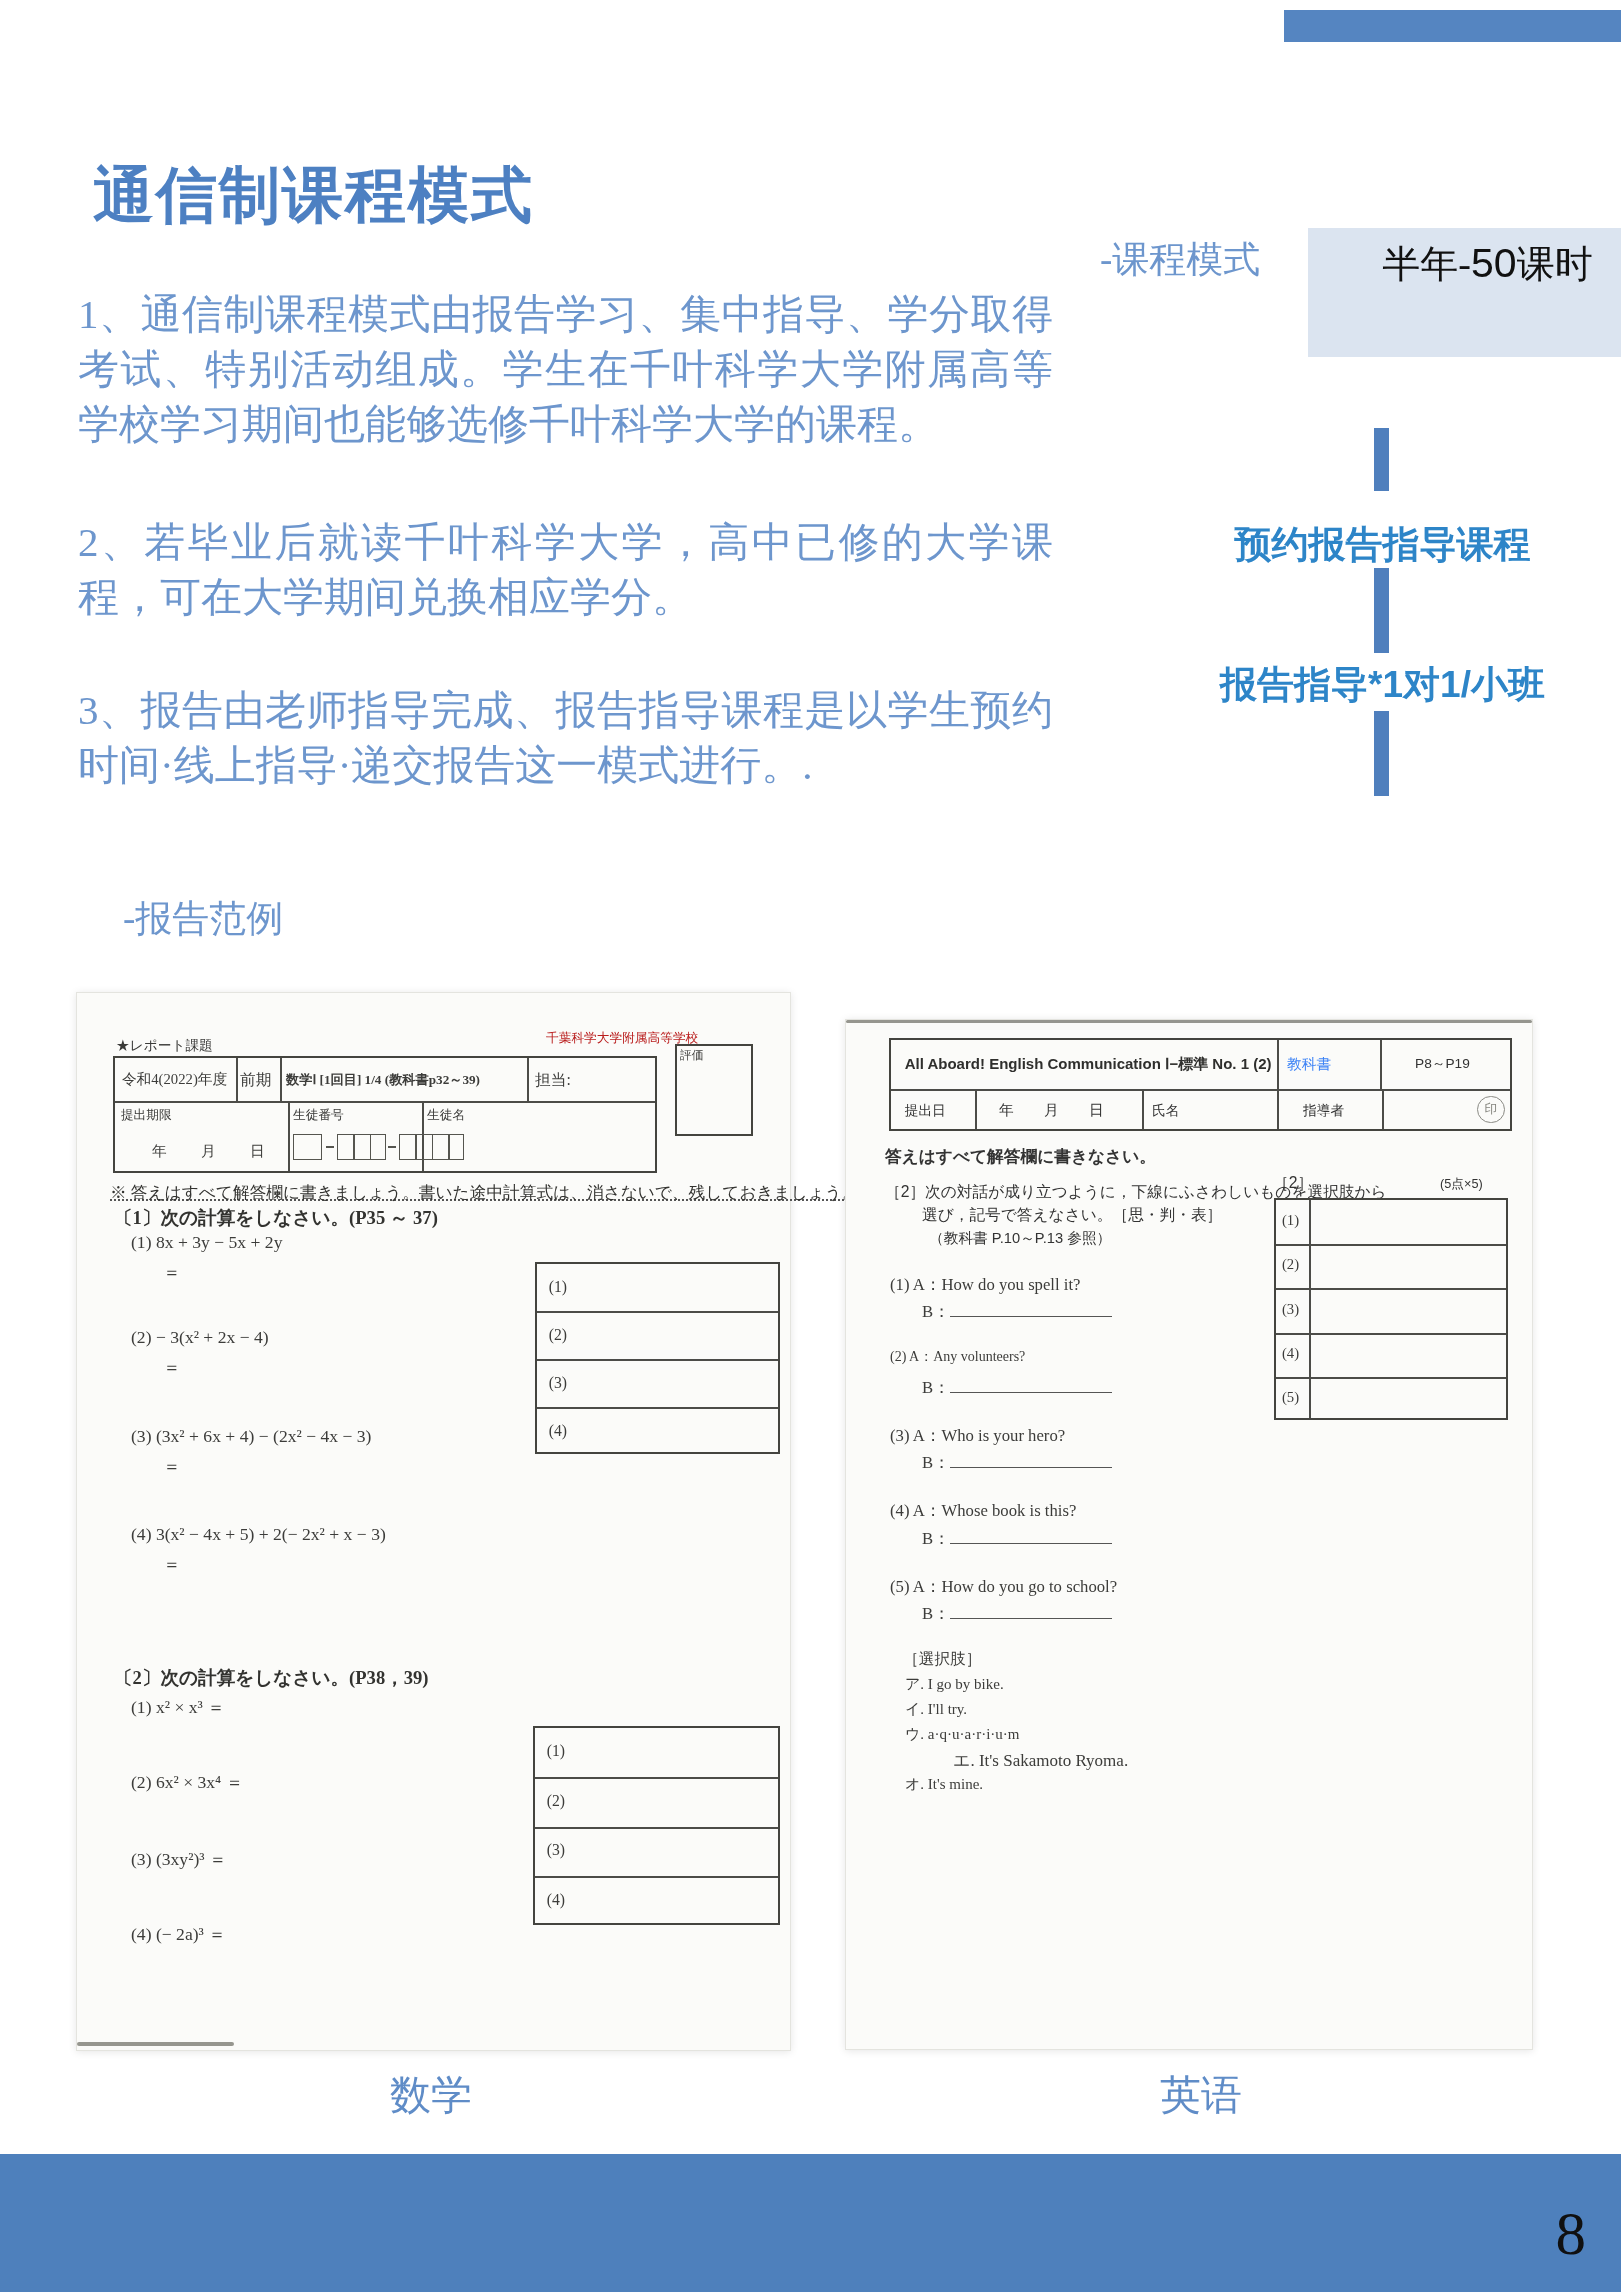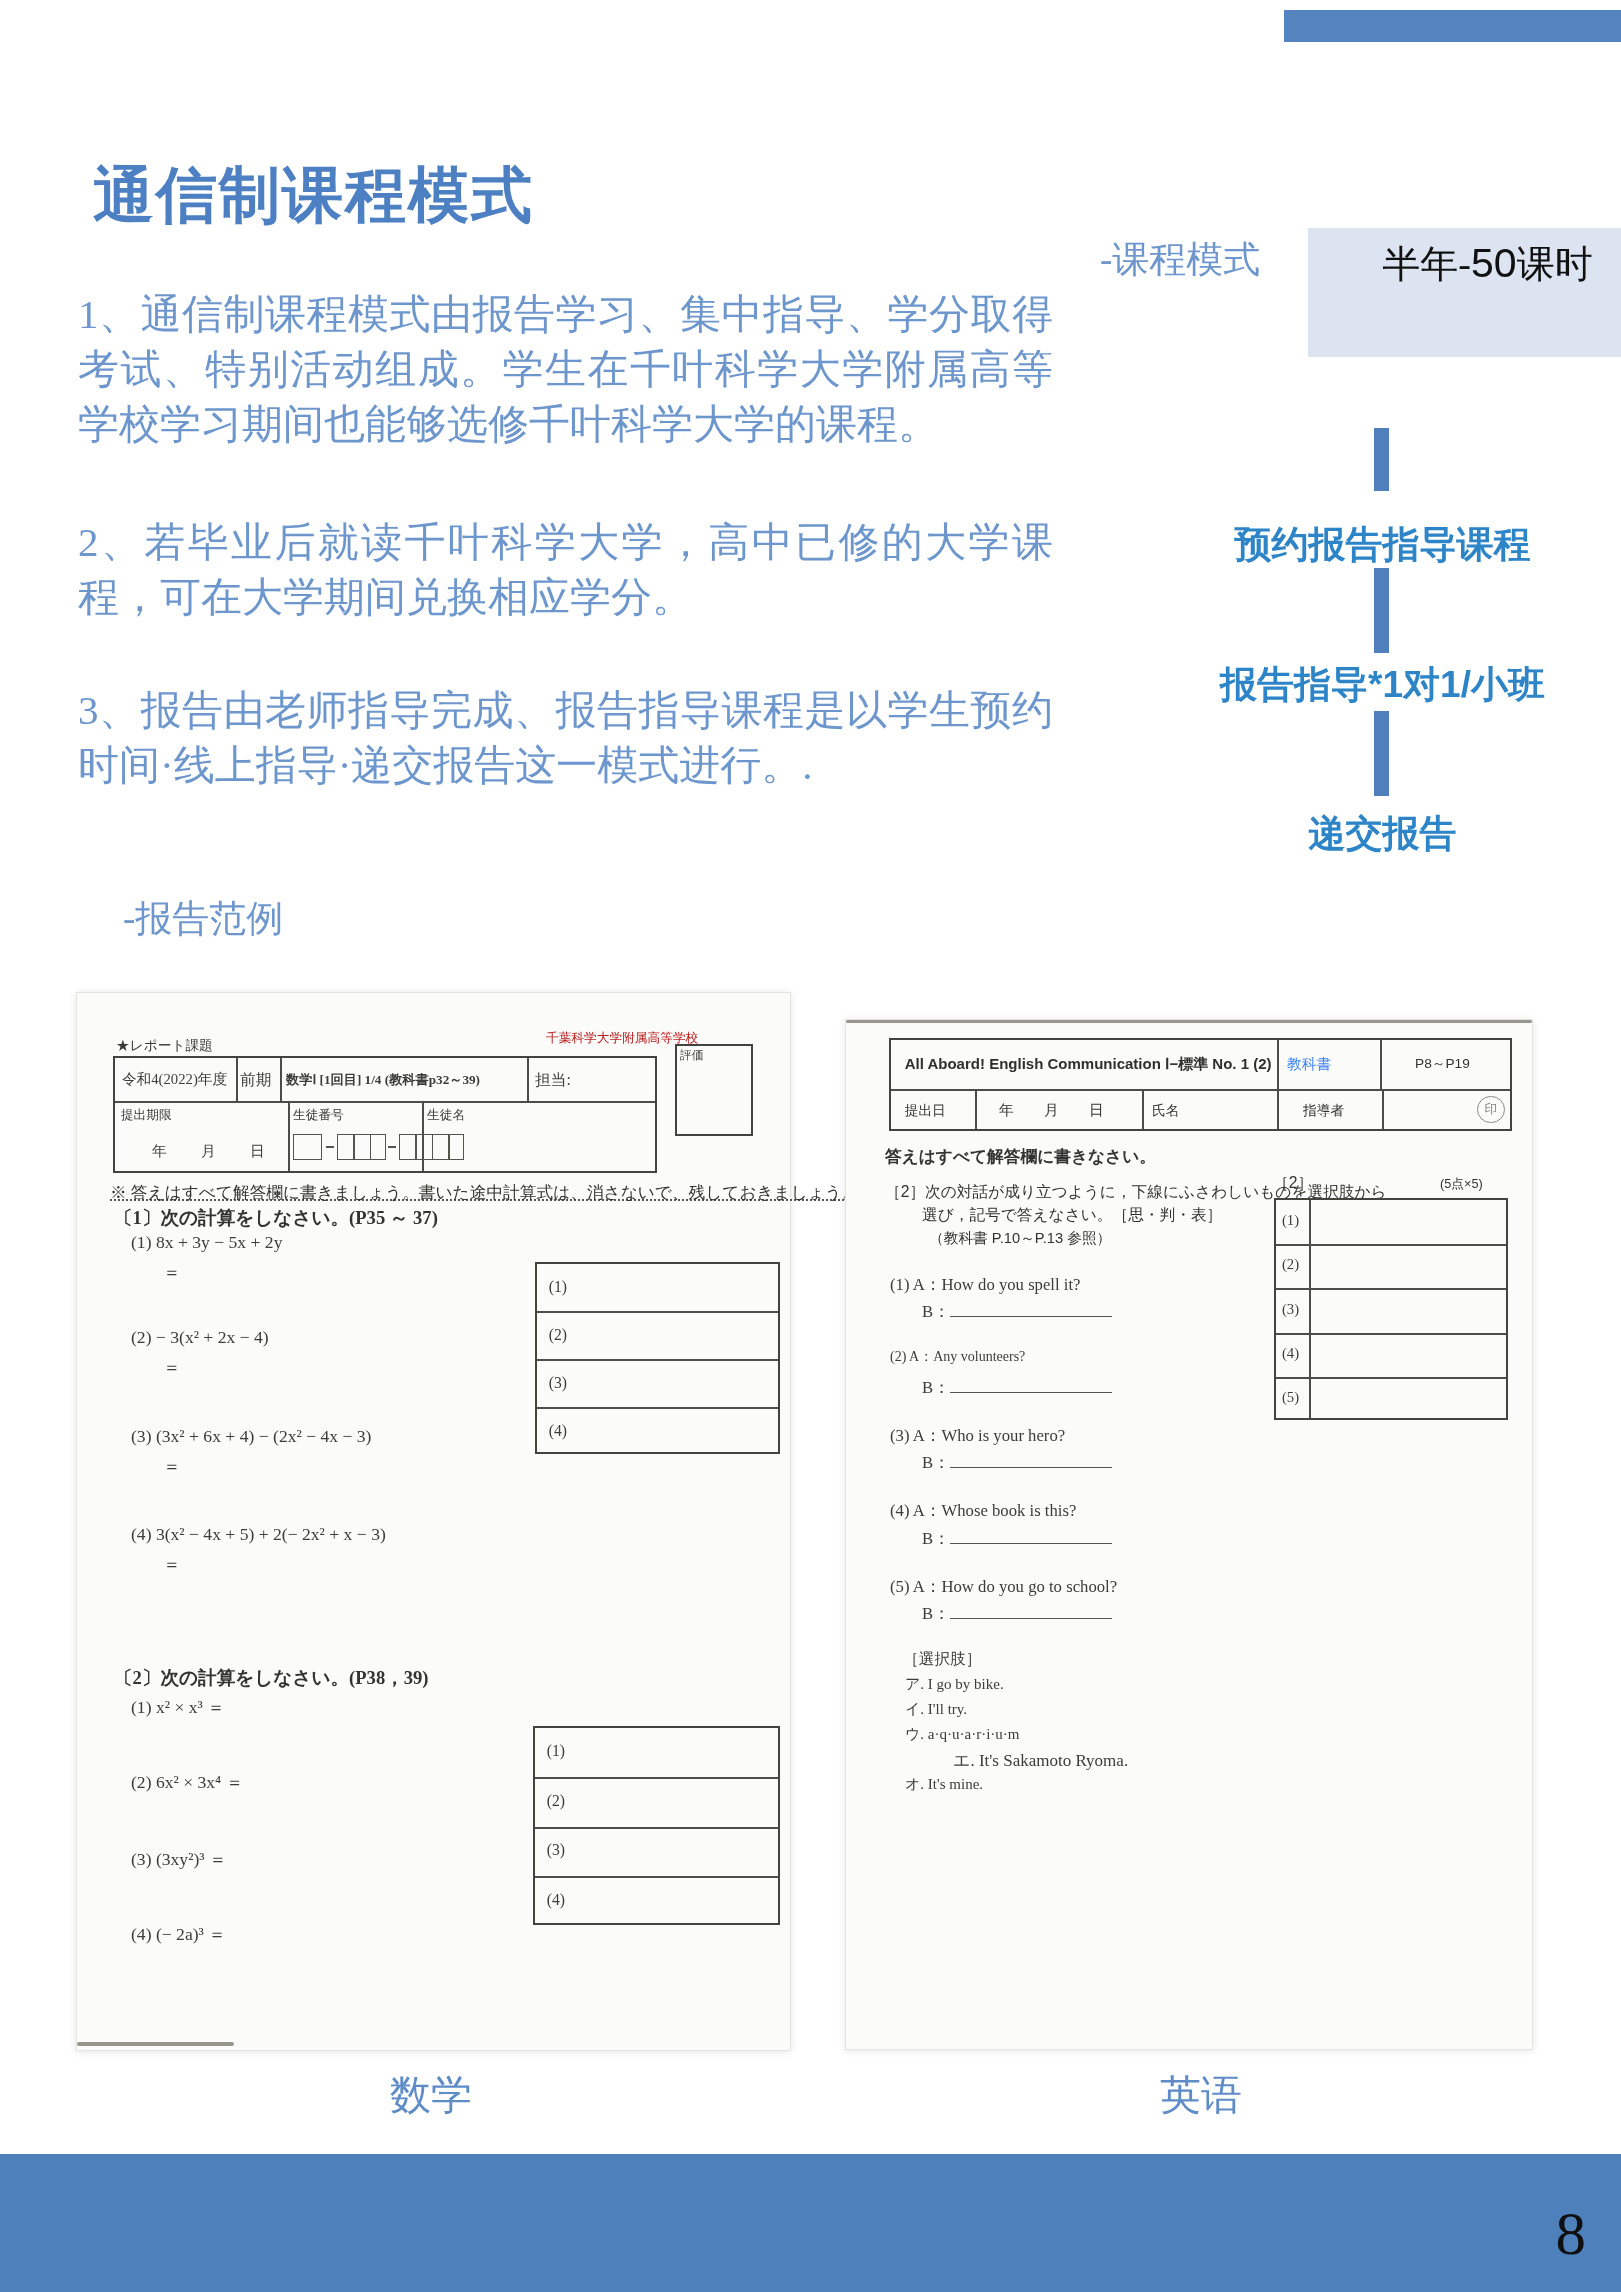--- a/index.html
+++ b/index.html
@@ -71,21 +71,20 @@
 
   <div class="hours-box">
     <div class="hours-line"><span>半年-</span><span class="hours-num">50</span><span>课时</span></div>
   </div>
 
   <div class="flow-conn fc0"></div>
   <div class="flow-step fs1">预约报告指导课程</div>
   <div class="flow-conn fc1"></div>
   <div class="flow-step fs2">报告指导*1对1/小班</div>
   <div class="flow-conn fc2"></div>
-  <div class="flow-step fs3">递交报告</div>
 
   <div class="side-label lbl-report">-报告范例</div>
 
   <div class="doc doc-math">
     <div class="scan-txt tiny" style="left:39px;top:44px;">★レポート課題</div>
     <div class="scan-txt tiny blurry" style="left:469px;top:37px;font-size:12.7px;">千葉科学大学附属高等学校</div>
 
     <div class="t-outer" style="left:36px;top:63px;width:544px;height:117px;">
       <div class="tline-h" style="left:0;top:43px;width:540px;"></div>
       <div class="tline-v" style="left:121px;top:0;height:43px;"></div>

